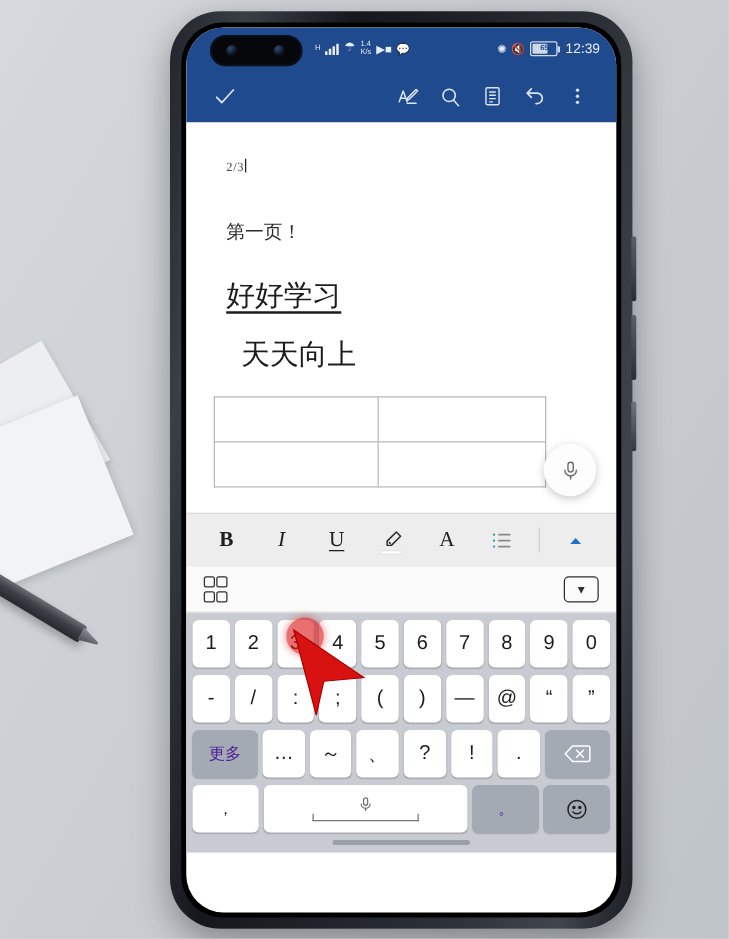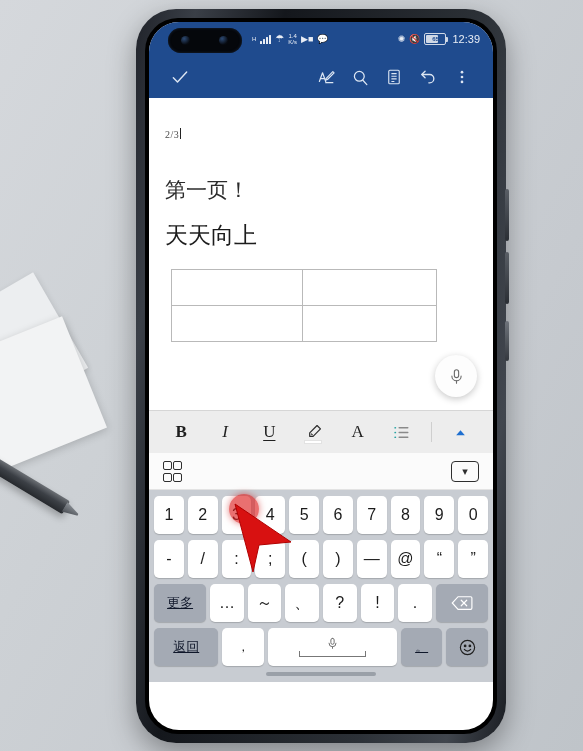--- a/index.html
+++ b/index.html
@@ -74,32 +74,32 @@
     display:flex;align-items:center;justify-content:center;font-size:13px;}
   .toolbar{height:42px;background:#1f4b8e;display:flex;align-items:center;
     padding:0 14px;color:#dce6f3;}
   .tb-spacer{flex:1;}
   .tb-btn{width:34px;height:34px;display:flex;align-items:center;justify-content:center;
     cursor:pointer;}
   .tb-btn svg{display:block;}
   
   .doc{background:#fff;height:312px;position:relative;overflow:hidden;
     padding:0 0 0 0;}
-  .doc-pad{padding:26px 34px 0 16px;}
+  .doc-pad{padding:26px 34px 0 32px;}
   .doc-pgnum{font-size:10px;color:#4a4a4a;font-family:"Liberation Serif",serif;
     letter-spacing:.5px;position:relative;display:inline-block;}
   .caret{display:inline-block;width:1px;height:11px;background:#222;
     vertical-align:-1px;margin-left:1px;}
-  .doc-line1{margin-top:34px;font-size:21px;color:#2b2b2b;
+  .doc-line1{margin-top:34px;font-size:15px;color:#2b2b2b;
     font-family:"DejaVu Sans",sans-serif;}
   .doc-h1{margin-top:26px;font-size:23px;color:#1c1c1c;
     font-family:"DejaVu Sans",sans-serif;text-decoration:underline;
     text-underline-offset:5px;}
   .doc-h2{margin-top:16px;font-size:23px;color:#1c1c1c;
-    font-family:"DejaVu Sans",sans-serif;}
+    font-family:"DejaVu Sans",sans-serif;margin-left:12px;}
   .doc-table{margin:18px 0 0 22px;width:266px;border-collapse:collapse;}
   .doc-table td{border:1px solid #b9b9b9;height:33px;}
   .doc-table td:first-child{width:128px;}
   .mic-fab{position:absolute;right:16px;bottom:13px;width:42px;height:42px;
     border-radius:50%;background:#fdfdfd;
     box-shadow:0 2px 7px rgba(0,0,0,.22);
     display:flex;align-items:center;justify-content:center;cursor:pointer;}
   
   .formatbar{height:42px;background:#ededed;border-top:1px solid #d6d6d6;
     display:flex;align-items:center;justify-content:space-around;padding:0 10px;}
@@ -119,21 +119,21 @@
   .grid-ico{display:grid;grid-template-columns:7px 7px;grid-gap:3px;}
   .grid-ico i{width:7px;height:7px;border:1.6px solid #2e2e2e;border-radius:2px;display:block;}
   .chev-box{width:26px;height:19px;border:1.4px solid #2e2e2e;border-radius:4px;
     display:flex;align-items:center;justify-content:center;font-size:11px;color:#2e2e2e;}
   .kb-rows{padding:6px 5px 0 5px;}
   .kb-row{display:flex;justify-content:center;gap:4px;margin-bottom:6px;}
   .key{flex:1;height:38px;background:#fff;border-radius:5px;
     display:flex;align-items:center;justify-content:center;
     font-size:16px;color:#1b1b1b;box-shadow:0 1px 1px rgba(0,0,0,.18);
     cursor:pointer;user-select:none;}
-  .key.fn{background:#a4aab4;color:#0f172a;font-size:13px;text-decoration:underline;}
+  .key.fn{background:#a4aab4;color:#4c1d95;font-size:13px;}
   .key.wide{flex:1.55;}
   .key.space{flex:3.1;position:relative;}
   .space-line{position:absolute;left:24%;right:24%;bottom:9px;height:5px;
     border-left:1.5px solid #777;border-right:1.5px solid #777;
     border-bottom:1.5px solid #777;}
   .key-small{font-size:12px;}
   .kb-row.last{gap:4px;}
   
   .tap-dot{position:absolute;width:30px;height:30px;border-radius:50%;
     background:rgba(220,25,25,.62);box-shadow:0 0 7px rgba(200,0,0,.5);
@@ -243,20 +243,21 @@
                 <circle cx="12" cy="12" r="1.8"></circle>
                 <circle cx="12" cy="18.5" r="1.8"></circle>
               </svg>
           </div>
         </div>
 
         <div class="doc">
           <div class="doc-pad">
             <div class="doc-pgnum"><span>2/3</span><span class="caret"></span></div>
             <div class="doc-line1">第一页！</div>
+            <div class="doc-h1">好好学习</div>
             <div class="doc-h2">天天向上</div>
           </div>
           <table class="doc-table">
             <tbody>
                 <tr>
               <td></td>
               <td></td>
             </tr>
             <tr>
               <td></td>
@@ -356,21 +357,20 @@
               <div class="key fn wide">
                 <svg width="22" height="16" viewBox="0 0 28 20" fill="none" stroke="#ffffff" stroke-width="1.5" stroke-linecap="round">
                     <path d="M9 2h16a1.6 1.6 0 0 1 1.6 1.6v12.8A1.6 1.6 0 0 1 25 18H9L1.6 10z"></path>
                     <line x1="13" y1="6.5" x2="20" y2="13.5"></line>
                     <line x1="20" y1="6.5" x2="13" y2="13.5"></line>
                   </svg>
               </div>
             </div>
 
             <div class="kb-row last">
-              <div class="key fn wide">返回</div>
               <div class="key key-small">，</div>
               <div class="key space">
                 <svg width="13" height="13" viewBox="0 0 24 24" fill="none" stroke="#6c6c6c" stroke-width="1.8" stroke-linecap="round" style="margin-bottom:8px">
                     <rect x="9" y="2.5" width="6" height="11" rx="3"></rect>
                     <path d="M5.5 11.5a6.5 6.5 0 0 0 13 0"></path>
                     <line x1="12" y1="18" x2="12" y2="21"></line>
                   </svg>
                 <span class="space-line"></span>
               </div>
               <div class="key fn key-small">。</div>

